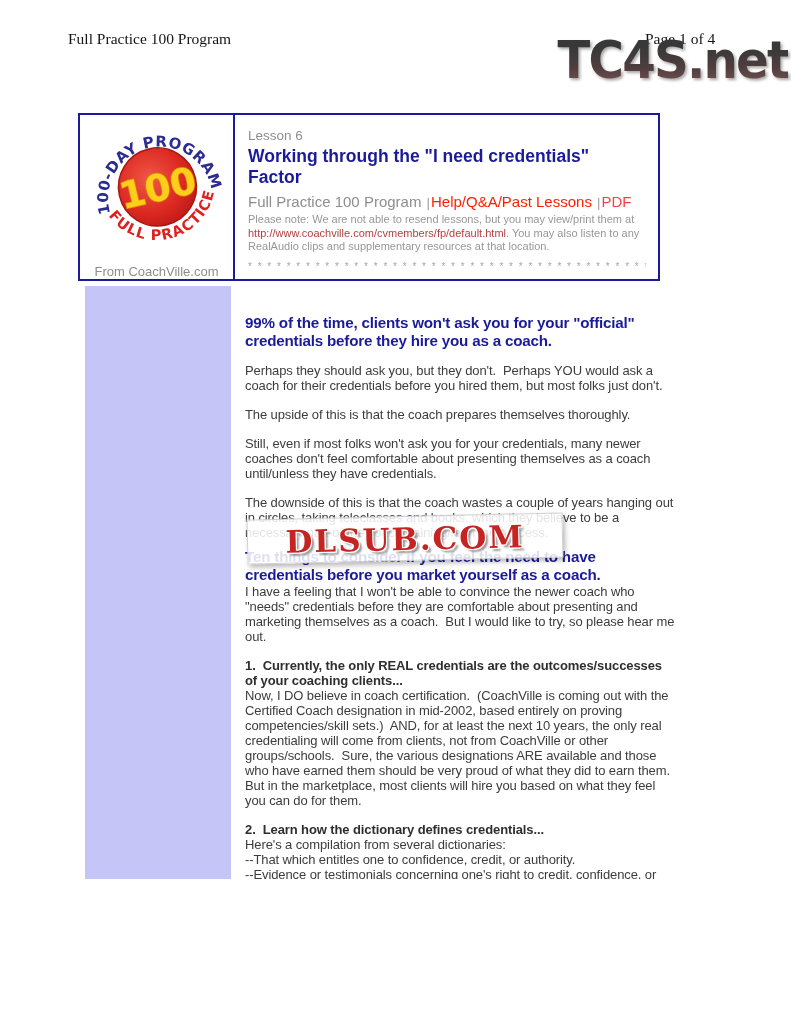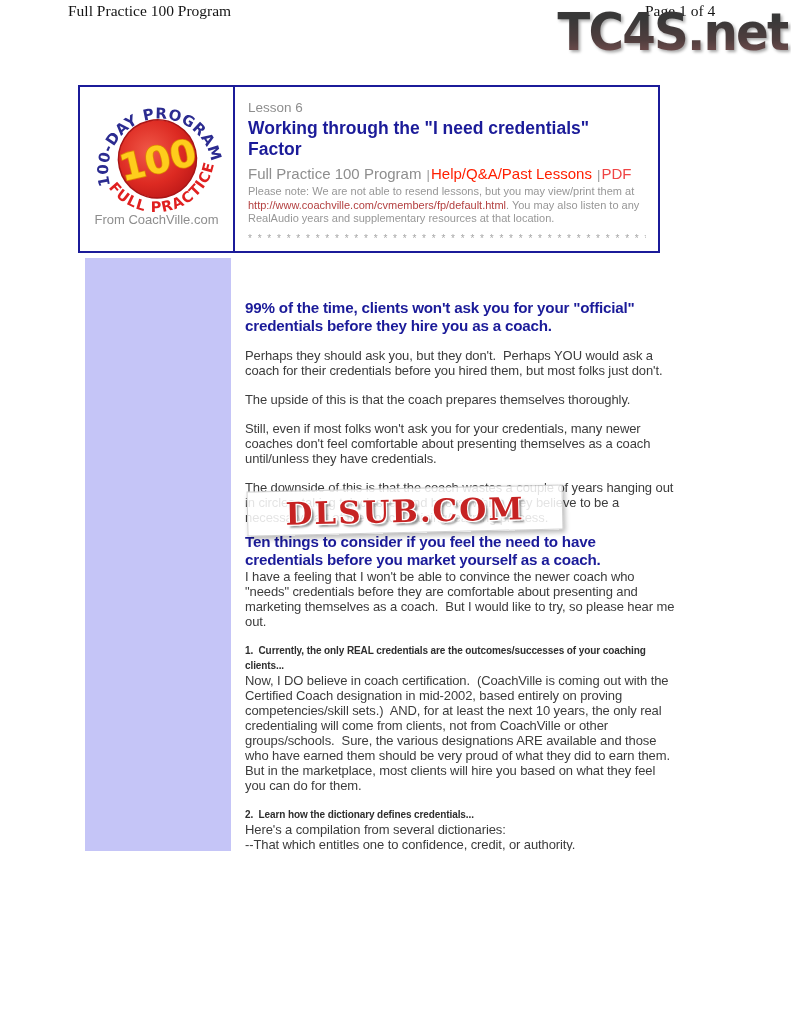--- a/index.html
+++ b/index.html
@@ -1,17 +1,17 @@
 <!DOCTYPE html>
 <html><head>
 <meta charset="utf-8">
 <style>
   html,body{margin:0;padding:0;background:#fff;}
   .page{position:relative;width:791px;height:851px;background:#fff;overflow:hidden;
-        font-family:"Liberation Sans",sans-serif;}
+        font-family:"Liberation Sans",sans-serif;margin-top:28px;}
 
   
   .print-hdr-left{position:absolute;left:68px;top:2px;font:15.5px "Liberation Serif",serif;color:#141414;}
   .print-hdr-right{position:absolute;left:645px;top:2px;font:15.5px "Liberation Serif",serif;color:#141414;}
   .footer-url{position:absolute;left:68px;top:954px;font:15.5px "Liberation Serif",serif;color:#404040;}
   .footer-date{position:absolute;left:656px;top:1001px;font:14.5px "Liberation Serif",serif;color:#141414;}
 
   
   .wm-top{position:absolute;right:3px;top:6px;font-family:"DejaVu Sans",sans-serif;font-weight:bold;
           font-size:52px;letter-spacing:-2px;line-height:1;transform:scaleX(.93);transform-origin:right top;
@@ -33,48 +33,48 @@
           text-shadow:-1.5px -1.5px 0 rgba(42,42,48,.9),1.5px -1.5px 0 rgba(42,42,48,.9),
                       -1.5px 1.5px 0 rgba(42,42,48,.9),1.5px 1.5px 0 rgba(42,42,48,.9),
                       -3px -3px 1px #fff,3px -3px 1px #fff,-3px 3px 1px #fff,3px 3px 1px #fff,
                       4px 5px 3px rgba(0,0,0,.4);}
 
   
   .lesson-box{position:absolute;left:78px;top:85px;width:578px;height:164px;
               border:2px solid #1b1b99;display:flex;background:#fff;}
   .logo-cell{width:153px;border-right:2px solid #1b1b99;position:relative;flex:none;}
   .logo-svg{position:absolute;left:12px;top:8px;}
-  .logo-caption{position:absolute;bottom:24px;left:0;width:100%;text-align:center;
+  .logo-caption{position:absolute;bottom:0;left:0;width:100%;text-align:center;
                 color:#8e8e8e;font-size:13px;}
   .info-cell{flex:1;position:relative;padding:13px 8px 0 13px;}
   .lesson-label{color:#8e8e8e;font-size:13.5px;}
   .lesson-title{color:#1b1b99;font-size:17.5px;font-weight:bold;line-height:21px;
                 margin:3px 0 5px;width:392px;}
   .program-line{font-size:15px;color:#8e8e8e;white-space:nowrap;}
   .sep{color:#9a9a9a;font-size:13px;padding:0 1px;}
   .red-link{color:#ff1f00;text-decoration:none;cursor:pointer;}
   .blue-link{color:#ef4444;text-decoration:none;cursor:pointer;}
   .note{margin-top:3px;width:404px;font-size:11px;line-height:13.5px;color:#979797;}
   .note-url{color:#b34040;text-decoration:none;cursor:pointer;}
   .stars{position:absolute;left:13px;bottom:7px;width:398px;overflow:hidden;white-space:nowrap;
          color:#a6a6a6;font-size:10px;letter-spacing:1.5px;}
 
   
   .sidebar{position:absolute;left:85px;top:258px;width:146px;height:691px;background:#c5c5f7;}
 
   
-  .content{position:absolute;left:245px;top:299px;width:430px;
+  .content{position:absolute;left:245px;top:286px;width:430px;
            font-size:13px;line-height:15px;color:#3c3c3c;letter-spacing:-0.1px;}
   .content p{margin:0 0 14px;white-space:pre-wrap;}
   .content p.after-h3{margin-top:0;}
   .content p.before-wm{margin-bottom:8px;}
   .content h2{color:#1b1b99;font-size:15.2px;line-height:18px;letter-spacing:-0.2px;
               font-weight:bold;margin:0 0 13px;}
   .content h2.tight{margin-bottom:0;}
-  .content h3{font-size:10px;line-height:15px;font-weight:bold;color:#2e2e2e;
+  .content h3{font-size:13px;line-height:15px;font-weight:bold;color:#2e2e2e;
               margin:0;white-space:pre-wrap;}
 </style>
 </head>
 <body>
 
 <div class="page">
 
   <div class="print-hdr-left">Full Practice 100 Program</div>
   <div class="print-hdr-right">Page 1 of 4</div>
   <div class="wm-top">TC4S.net</div>
@@ -107,21 +107,21 @@
 
     <div class="info-cell">
       <div class="lesson-label">Lesson 6</div>
       <h1 class="lesson-title">Working through the "I need credentials" Factor</h1>
       <div class="program-line">
         <span>Full Practice 100 Program</span>
         <span class="sep">|</span><a class="red-link">Help/Q&amp;A/Past Lessons</a>
         <span class="sep">|</span><a class="blue-link">PDF</a>
       </div>
       <div class="note">
-        <span>Please note:  We are not able to resend lessons, but you may view/print them at </span><a class="note-url">http://www.coachville.com/cvmembers/fp/default.html</a><span>. You may also listen to any RealAudio years and supplementary resources at that location.</span>
+        <span>Please note:  We are not able to resend lessons, but you may view/print them at </span><a class="note-url">http://www.coachville.com/cvmembers/fp/default.html</a><span>. You may also listen to any RealAudio clips and supplementary resources at that location.</span>
       </div>
       <div class="stars">* * * * * * * * * * * * * * * * * * * * * * * * * * * * * * * * * * * * * * * * * * * * * * * * * * * * * *</div>
     </div>
   </div>
 
   <div class="sidebar"></div>
 
   <div class="content">
     <h2>99% of the time, clients won't ask you for your "official" credentials before they hire you as a coach.</h2>
     <p>Perhaps they should ask you, but they don't.  Perhaps YOU would ask a coach for their credentials before you hired them, but most folks just don't.</p>

